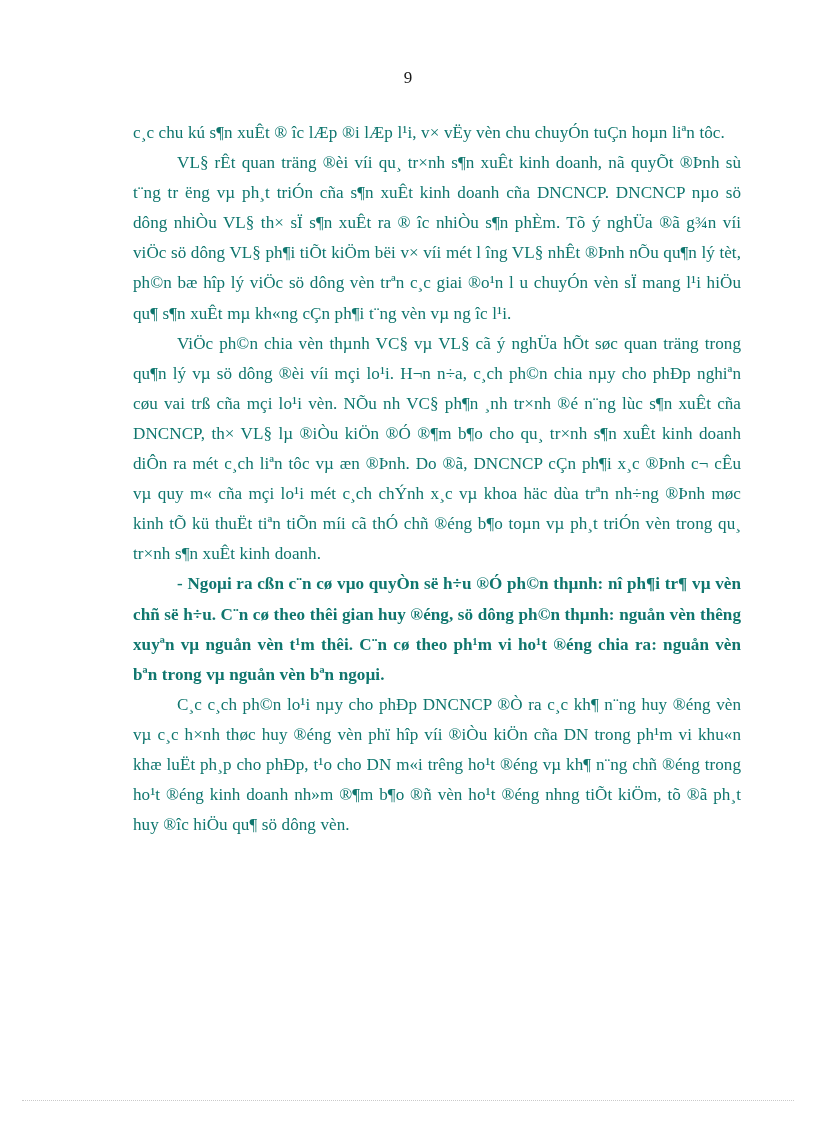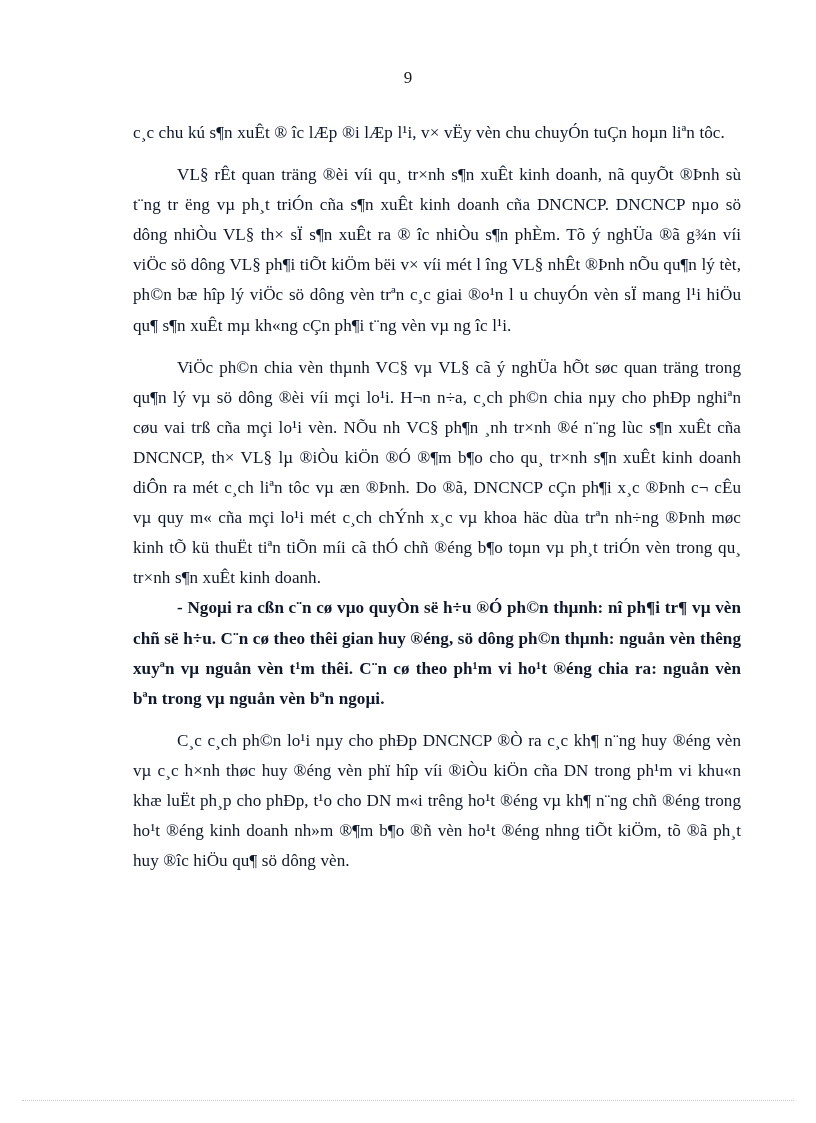--- a/index.html
+++ b/index.html
@@ -40,28 +40,27 @@
     left: 133px;
     width: 608px;
   }
 
   .para {
     margin: 0;
     font-size: 17.1px;
     line-height: 30.1px;
     text-align: justify;
     text-justify: inter-word;
-    color: #0f172a;
+    color: #0f766e;
     letter-spacing: 0.05px;
     word-spacing: 0.2px;
   }
 
   .para.indent {
     text-indent: 44px;
-    margin-top: 12px;
   }
 
   .para.indent-dash {
     text-indent: 44px;
     font-weight: bold;
   }
 
   
   .bottom-rule {
     position: absolute;

